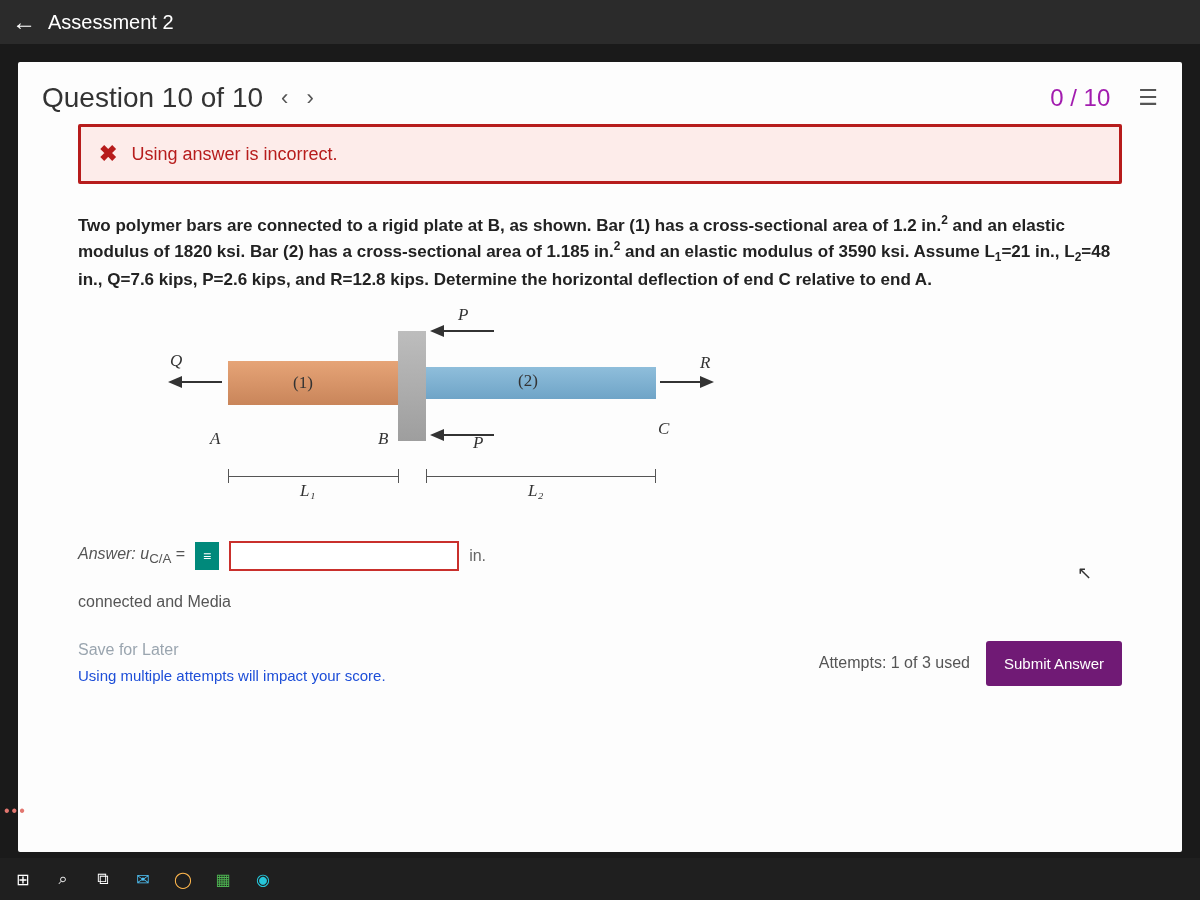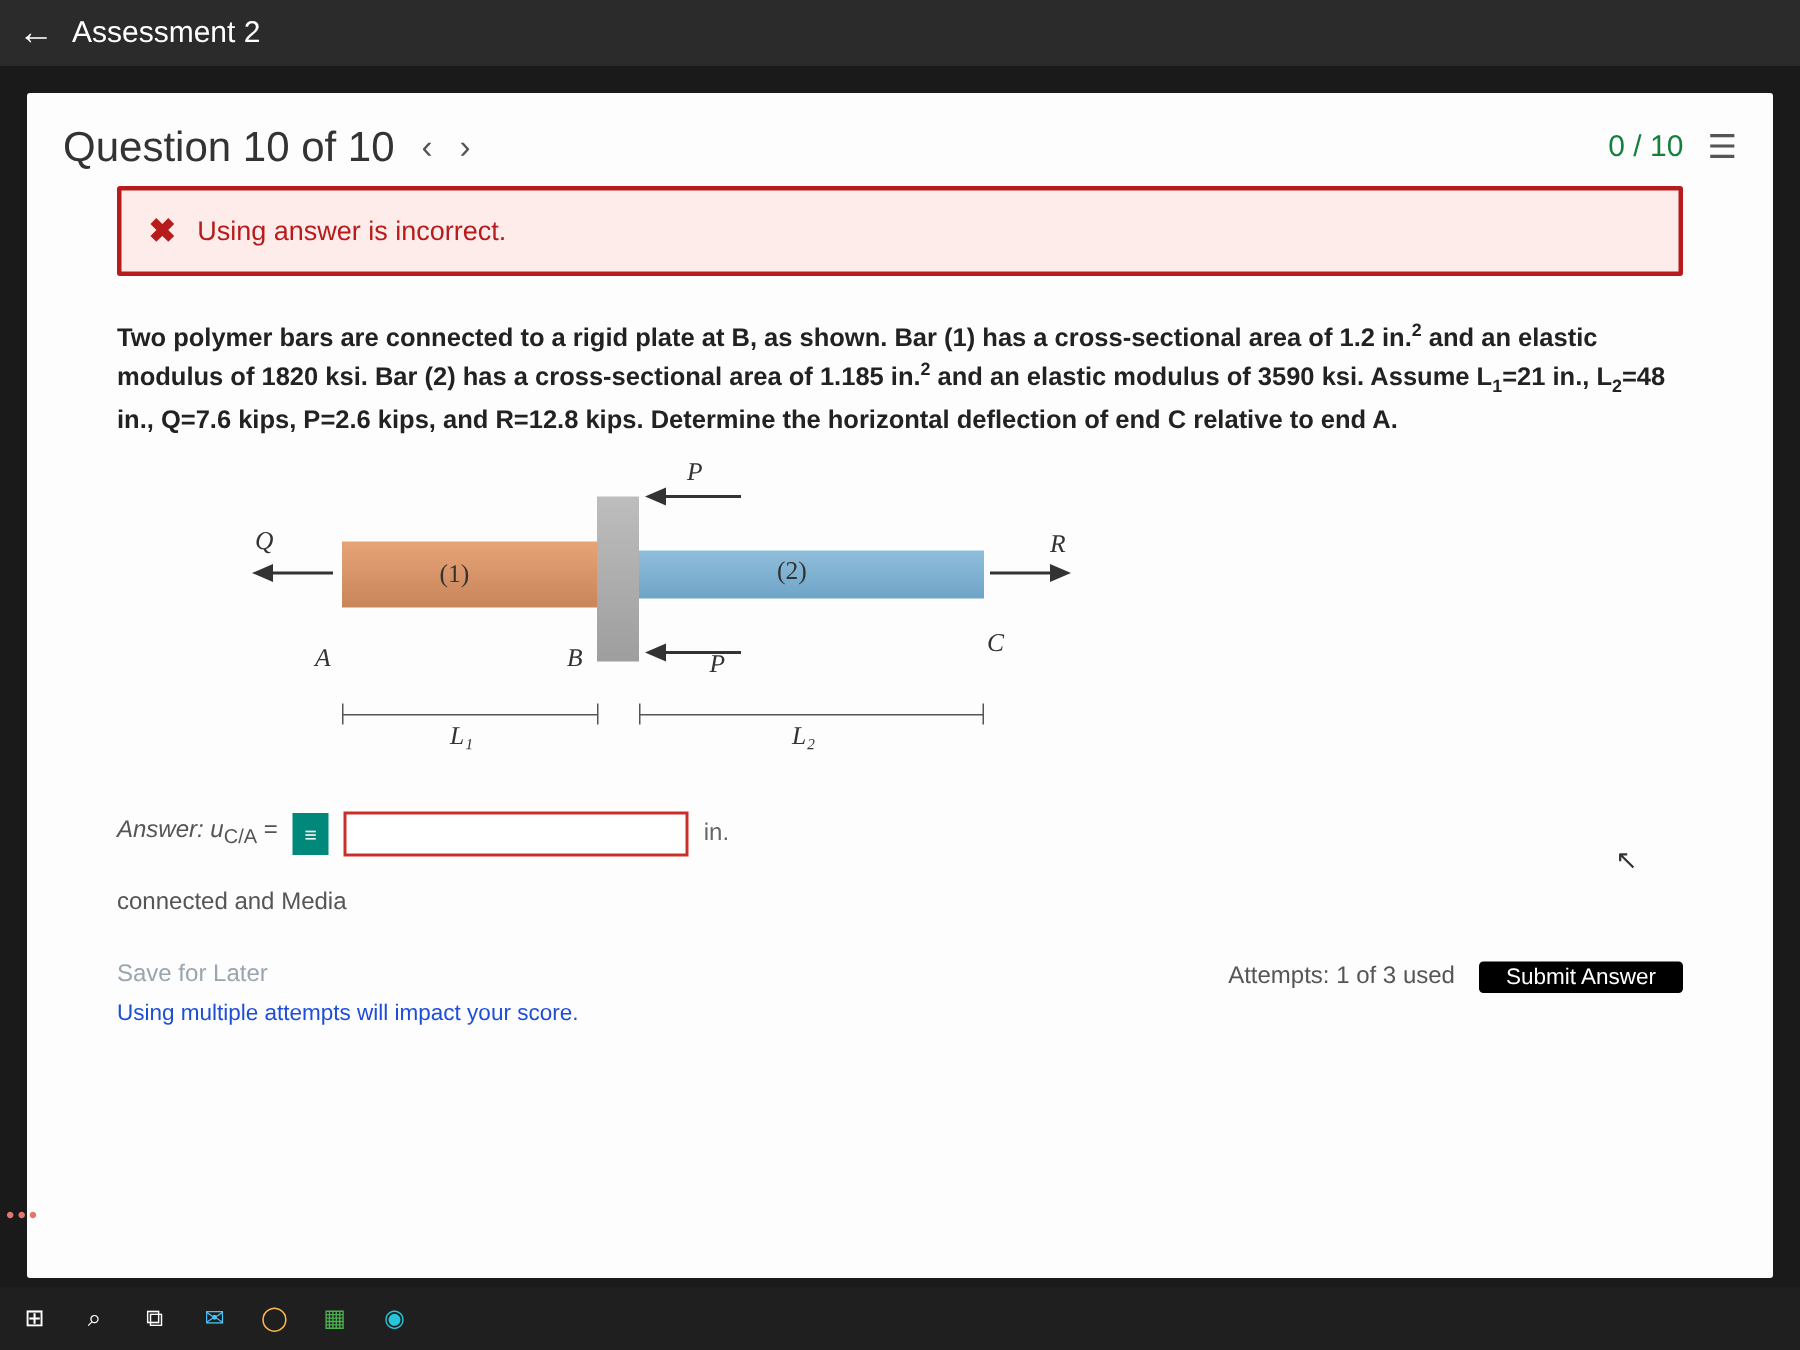--- a/index.html
+++ b/index.html
@@ -47,23 +47,23 @@
   }
   .nav-arrows {
     display: flex;
     gap: 18px;
     font-size: 22px;
     color: #555;
   }
   .nav-arrows span { cursor: pointer; }
   .score {
     margin-left: auto;
-    font-size: 20px;
-    color: #15803d;
-    margin-right: 16px;
+    font-size: 24px;
+    color: #a21caf;
+    margin-right: 28px;
   }
   .list-icon {
     font-size: 22px;
     color: #555;
     cursor: pointer;
   }
   .attempt-status {
     padding: 0 24px 18px 24px;
     color: #c9302c;
     font-size: 18px;
@@ -209,24 +209,24 @@
   .right-actions {
     display: flex;
     align-items: center;
     gap: 16px;
   }
   .attempts-info {
     color: #555;
     font-size: 16px;
   }
   .submit-btn {
-    background: #000000;
+    background: #701a75;
     color: #fff;
     border: none;
-    padding: 2px 18px;
+    padding: 14px 18px;
     font-size: 15px;
     cursor: pointer;
     border-radius: 3px;
   }
   .taskbar {
     position: absolute;
     bottom: 0; left: 0; right: 0;
     height: 42px;
     background: #1f1f1f;
     display: flex;

